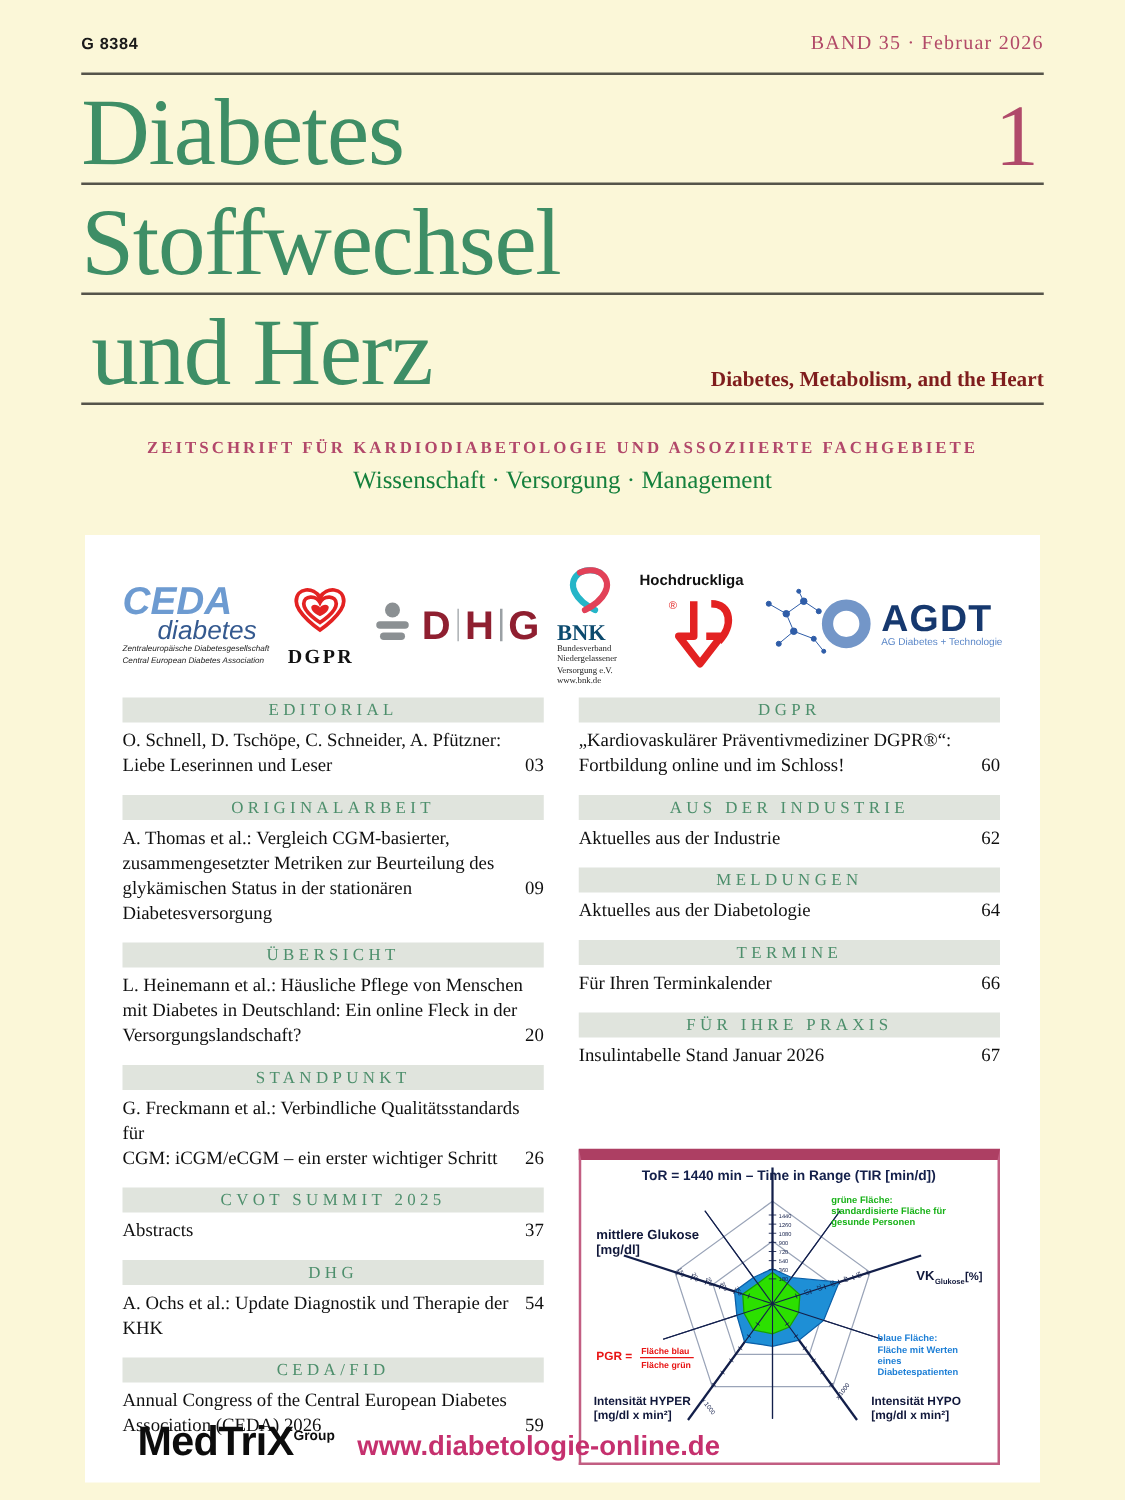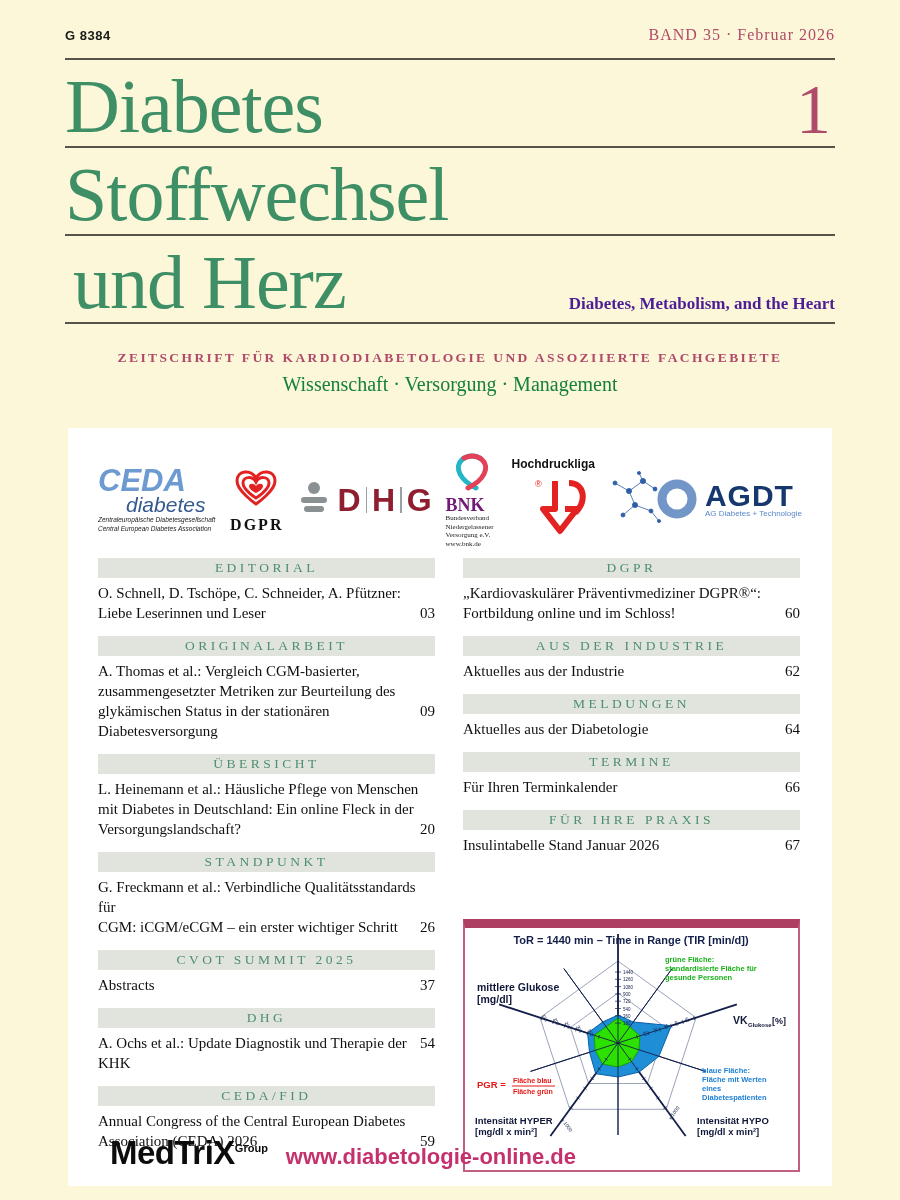--- a/index.html
+++ b/index.html
@@ -7,37 +7,37 @@
   .frame{position:absolute;inset:0;padding:26px 65px 0;box-sizing:border-box;}
   
   .topbar{display:flex;justify-content:space-between;align-items:baseline;padding-bottom:14px;border-bottom:2px solid #55544a;}
   .issue-code{font-family:"Liberation Sans",sans-serif;font-weight:bold;font-size:13px;color:#1a1a1a;letter-spacing:.5px;}
   .band-label{font-size:16px;color:#b24a68;letter-spacing:1px;}
   
   .title-line{border-bottom:2px solid #55544a;display:flex;justify-content:space-between;align-items:flex-end;height:86px;}
   .title-text{font-size:76px;line-height:80px;color:#3e8e66;letter-spacing:-1px;}
   .title-indent{margin-left:8px;}
   .issue-number{font-size:70px;line-height:72px;color:#b04a6a;padding-right:4px;}
-  .subtitle-en{font-size:17px;font-weight:bold;color:#4c1d95;padding-bottom:8px;}
+  .subtitle-en{font-size:17px;font-weight:bold;color:#7f1d1d;padding-bottom:8px;}
   .tagline{margin-top:26px;text-align:center;color:#b2486a;font-weight:bold;font-size:13.5px;letter-spacing:2.4px;}
   .tagline2{text-align:center;color:#15803d;font-size:20px;margin-top:7px;}
   
   .card{position:absolute;left:68px;top:428px;width:764px;height:758px;background:#ffffff;padding:22px 30px;box-sizing:border-box;}
   
   .logos-row{display:flex;align-items:center;justify-content:space-between;height:100px;margin-bottom:8px;font-family:"Liberation Sans",sans-serif;}
   .logo{display:flex;flex-direction:column;align-items:flex-end;}
   .ceda{align-items:flex-start;}
   .ceda-title{font-style:italic;font-weight:bold;font-size:31px;line-height:28px;color:#6d9bd1;}
   .ceda-sub{font-style:italic;font-size:21px;line-height:20px;color:#34598f;margin-left:28px;}
   .ceda-line{font-style:italic;font-size:6.5px;color:#222;line-height:8px;margin-top:1px;}
   .dgpr-label{font-weight:bold;font-size:16px;letter-spacing:2px;color:#111;font-family:"Liberation Serif",serif;}
   .dhg{flex-direction:row;align-items:center;gap:6px;}
   .dhg-letters{display:flex;align-items:center;gap:5px;font-weight:bold;font-size:32px;color:#8f1f30;}
   .dhg-sep{width:1.5px;height:26px;background:#9aa0a4;}
-  .bnk-title{font-family:"Liberation Serif",serif;font-weight:bold;font-size:18px;color:#701a75;line-height:18px;}
+  .bnk-title{font-family:"Liberation Serif",serif;font-weight:bold;font-size:18px;color:#0c4a6e;line-height:18px;}
   .bnk-line{font-family:"Liberation Serif",serif;font-size:7px;color:#222;line-height:8.5px;align-self:flex-start;}
   .hdl-title{font-weight:bold;font-size:12px;color:#111;margin-bottom:2px;}
   .agdt{flex-direction:row;align-items:center;gap:4px;}
   .agdt-text{display:flex;flex-direction:column;align-items:flex-start;}
   .agdt-title{font-weight:bold;font-size:30px;line-height:26px;color:#16386e;letter-spacing:1px;}
   .agdt-sub{font-size:8px;color:#5b87c8;align-self:flex-end;}
   
   .toc{display:flex;gap:28px;}
   .toc-col{width:337px;}
   .band{background:#e0e4dd;height:20px;line-height:20px;text-align:center;color:#4d8f6c;font-size:13.5px;letter-spacing:3.5px;}

